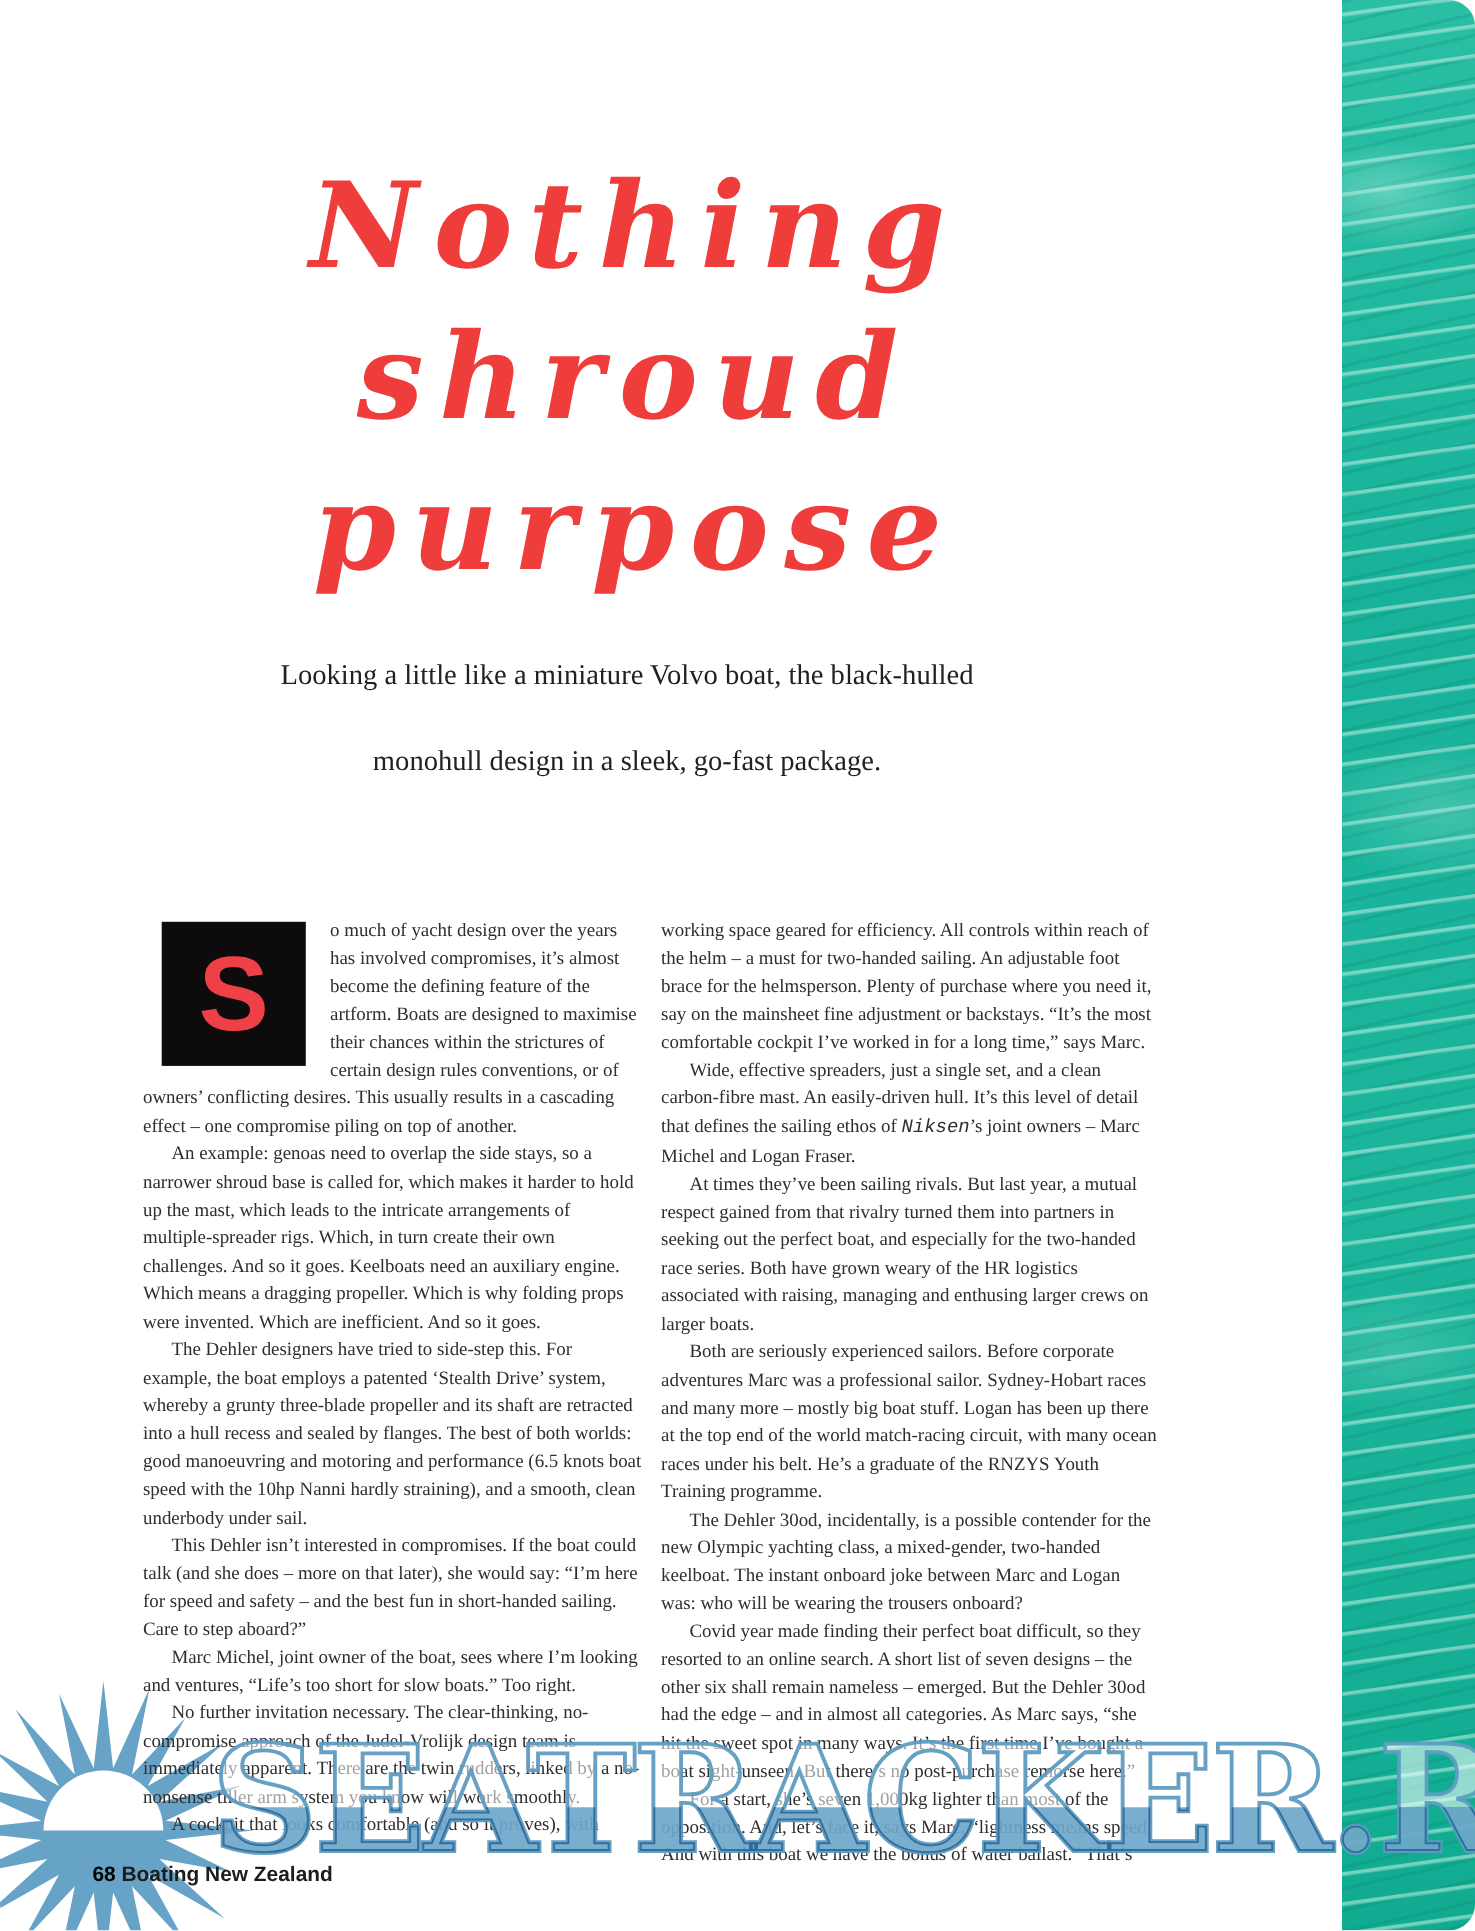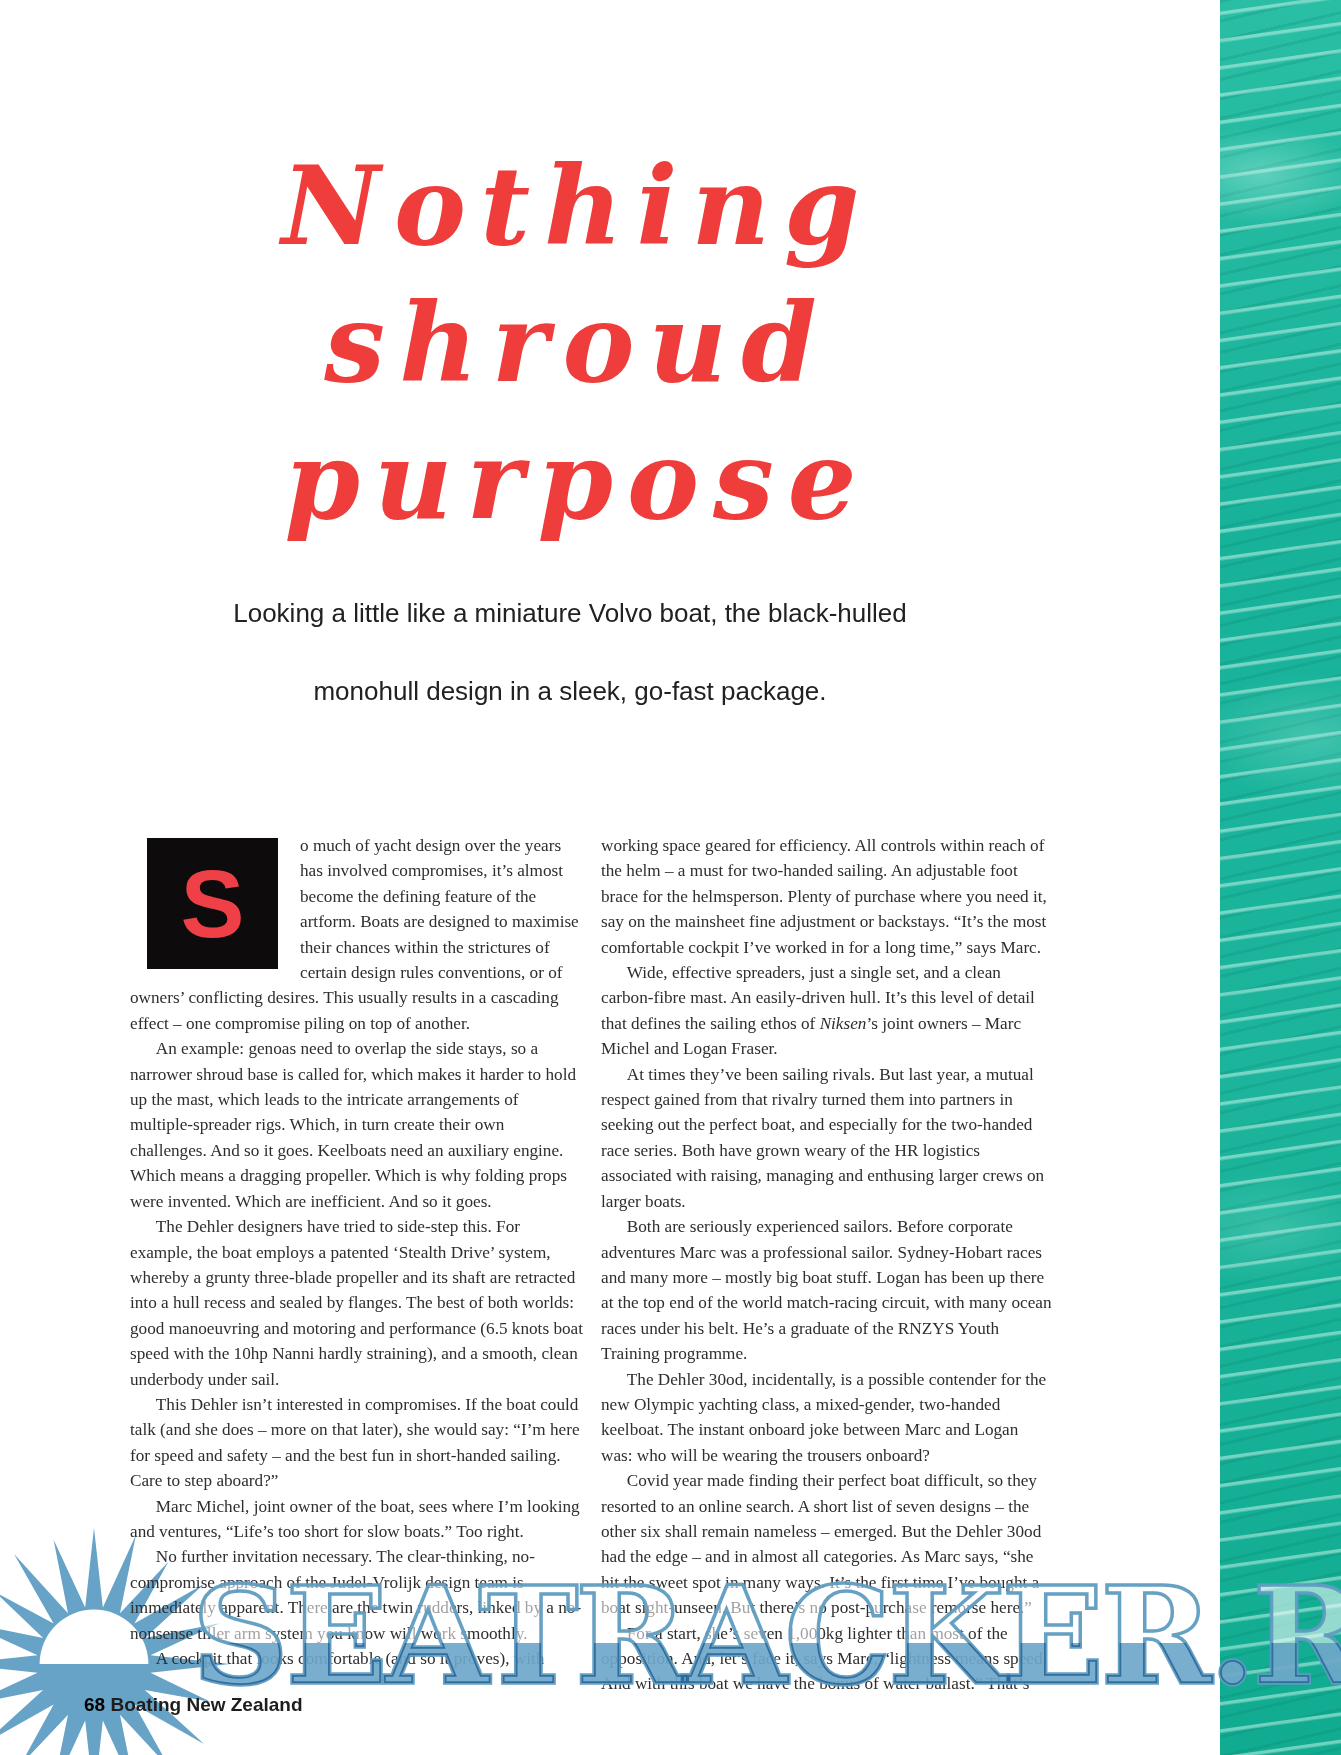--- a/index.html
+++ b/index.html
@@ -1,50 +1,50 @@
 <!DOCTYPE html>
 <html><head>
 <meta charset="utf-8">
 <style>
   html,body{margin:0;padding:0;}
   .page{position:relative;width:1341px;height:1755px;background:#ffffff;overflow:hidden;
-        font-family:"Liberation Serif", serif;}
+        font-family:"Liberation Serif", serif;border-radius:24px;}
 
   
   .sea{position:absolute;left:1220px;top:0;width:121px;height:1755px;z-index:1;
     background:
       radial-gradient(140px 70px at 35% 10%, rgba(190,242,232,.38), transparent 70%),
       radial-gradient(170px 90px at 75% 42%, rgba(160,232,218,.30), transparent 70%),
       radial-gradient(150px 80px at 40% 70%, rgba(150,228,212,.25), transparent 70%),
       repeating-linear-gradient(172deg, rgba(235,255,250,0) 0 11px, rgba(195,242,232,.55) 12px 14px, rgba(235,255,250,0) 16px 27px),
       repeating-linear-gradient(167deg, rgba(8,132,112,.22) 0 3px, rgba(8,132,112,0) 3px 19px),
       linear-gradient(180deg,#2abfa5 0%,#18b29a 30%,#1cb59c 62%,#10ab90 100%);}
 
   
   .title{position:absolute;top:138px;left:0;width:1155px;z-index:10;margin:0;
          text-align:center;font-family:"DejaVu Serif", serif;font-style:italic;font-weight:700;
          font-size:108px;line-height:137px;letter-spacing:14px;color:#ee3d3b;}
   .title .tline{display:block;}
 
   
   .standfirst{position:absolute;top:594px;left:90px;width:960px;z-index:10;margin:0;
-              text-align:center;font-family:Liberation Sans, sans-serif;font-size:26px;
+              text-align:center;font-family:Liberation Serif, serif;font-size:26px;
               line-height:39px;color:#222020;}
 
   
   .columns{position:absolute;top:833px;left:130px;width:924px;z-index:10;
            display:grid;grid-template-columns:453px 453px;column-gap:18px;
            font-size:17.2px;line-height:25.4px;color:#2f2d2e;}
   .columns p{margin:0;}
   .columns p.indent{text-indent:1.5em;}
   .dc-box{float:left;width:131px;height:131px;margin:5px 22px 6px 17px;background:#0d0b0c;
           text-align:center;}
   .dc-letter{display:block;font-family:"Liberation Sans", sans-serif;font-weight:700;
              font-size:96px;line-height:131px;color:#ee4046;}
-  .boat-name{font-style:italic;}
+  .boat-name{font-style:italic;font-family:Liberation Mono, monospace;}
 
   
   .sun{position:absolute;left:-42px;top:1528px;width:272px;height:272px;z-index:5;}
 
   
   .wm{position:absolute;top:1566px;left:192px;z-index:20;height:150px;
       font-family:"DejaVu Serif", serif;font-weight:700;font-size:134px;line-height:140px;
       letter-spacing:-3px;white-space:nowrap;pointer-events:none;}
   .wm-l{position:absolute;left:-10px;top:0;padding:0 10px;}
   .wm-top{color:rgba(255,255,255,0.55);clip-path:inset(0 0 45% 0);}

